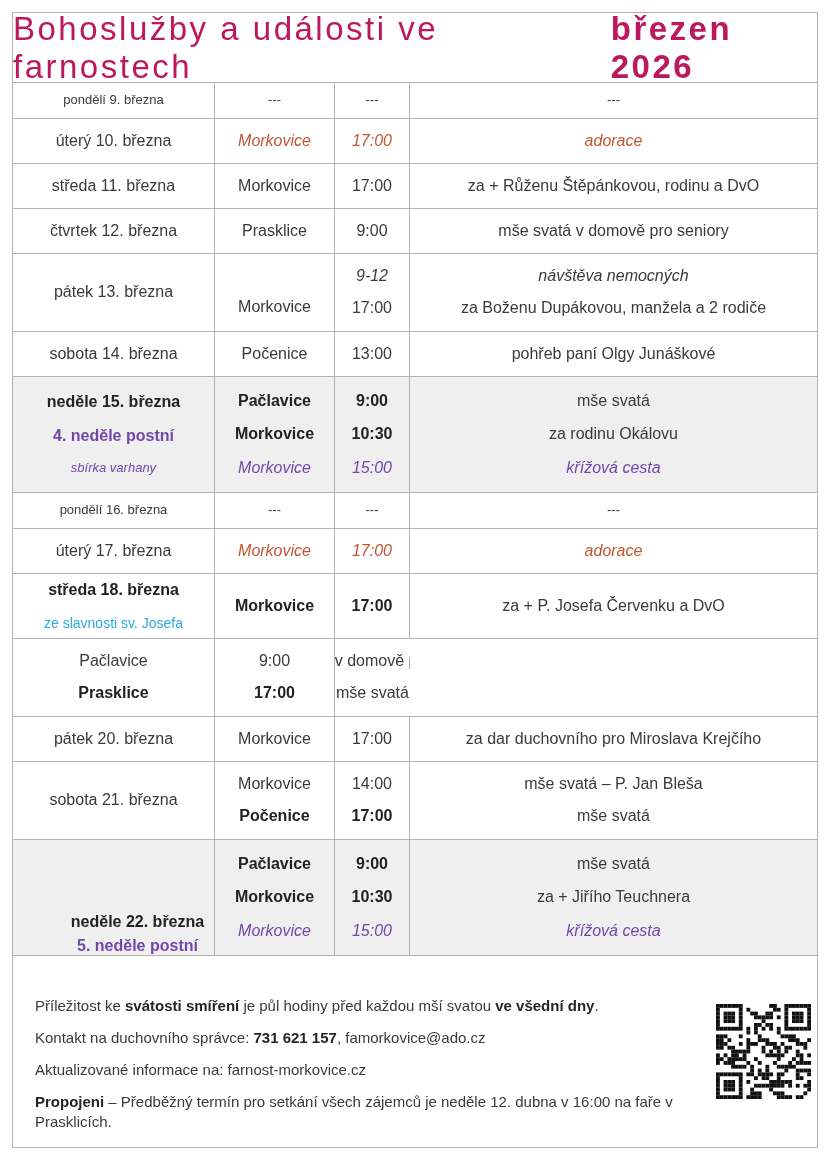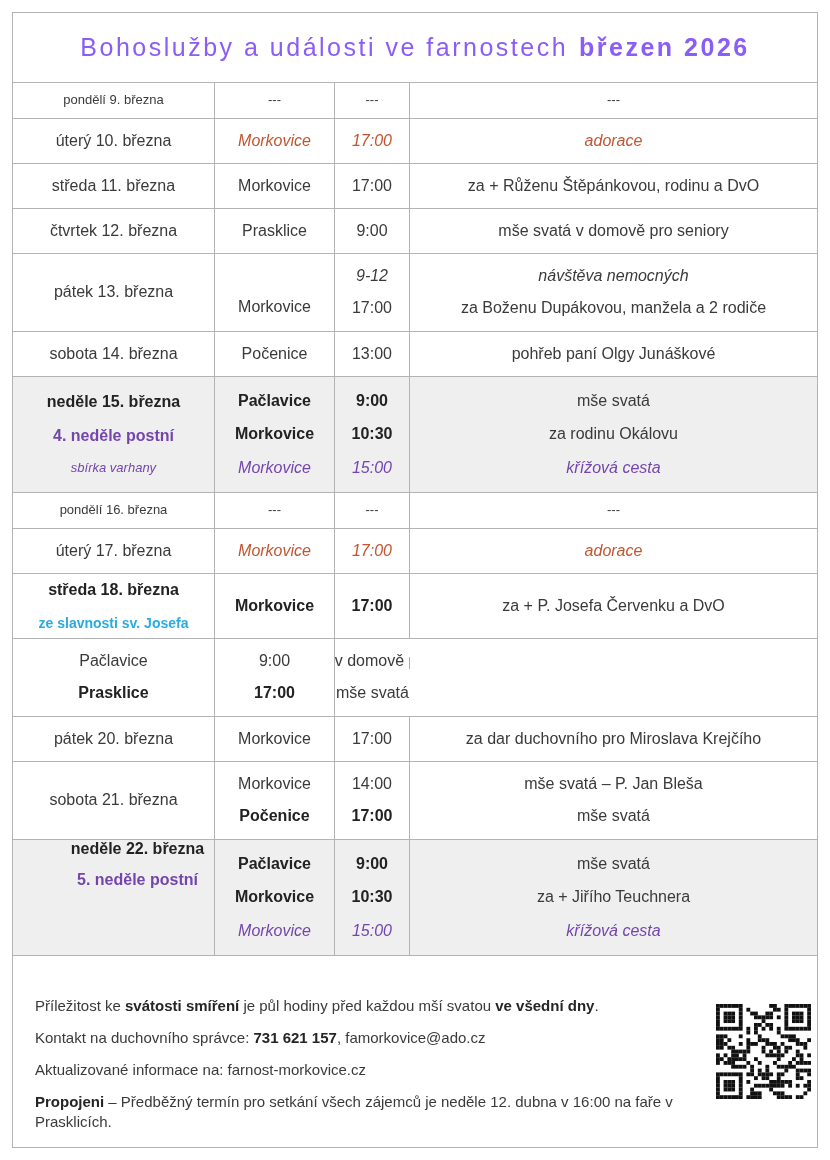--- a/index.html
+++ b/index.html
@@ -5,48 +5,48 @@
   * { box-sizing: border-box; margin: 0; padding: 0; }
   html, body { background: #ffffff; }
   body { width: 830px; height: 1160px; font-family: "Liberation Sans", sans-serif; color: var(--text, #3a3a3a); }
   .page { position: relative; width: 830px; height: 1160px; background: #fff; }
   .frame { position: absolute; left: 12px; top: 12px; width: 806px; height: 1136px;
            border: 1px solid var(--grid, #aaa); display: flex; flex-direction: column; }
 
   
   .title-row { height: 70px; border-bottom: 1px solid var(--grid, #aaa);
                display: flex; align-items: center; justify-content: center; gap: 11px;
-               font-size: 25px; letter-spacing: 2.5px; color: #8b5cf6; }
+               font-size: 33px; letter-spacing: 2.5px; color: #be185d; }
   .title-row b { font-weight: 700; }
 
   
   .table { display: block; }
   .row { display: grid; grid-template-columns: 202px 120px 75px 1fr;
          border-bottom: 1px solid var(--grid, #aaa); }
   .row.hl { background: var(--highlight-bg, #efefef); }
   .r-sm { height: 36px; }
   .r-1  { height: 45px; }
   .r-d2 { height: 65px; }
   .r-2  { height: 78px; }
   .r-3  { height: 116px; }
   .cell { display: flex; flex-direction: column; justify-content: space-evenly;
           align-items: center; text-align: center; overflow: hidden; }
   .c-date, .c-place, .c-time { border-right: 1px solid var(--grid, #aaa); }
   .c-date.tight { justify-content: center; gap: 2px; text-align: center; }
-  .c-date.mid   { justify-content: flex-start; gap: 13px; margin-left: 48px; }
+  .c-date.mid   { justify-content: flex-end; gap: 5px; margin-left: 48px; }
   .c-date.spread{ justify-content: space-evenly; }
   .ln { font-size: 16px; line-height: 1.15; white-space: nowrap; min-height: 1em; }
   .r-sm .ln { font-size: 13px; }
   .t-b  { font-weight: 700; color: #222; }
   .t-i  { font-style: italic; }
   .t-o  { font-style: italic; color: var(--accent-orange, #c35531); }
   .t-p  { font-style: italic; color: var(--accent-purple, #7446ad); }
   .t-bp { font-weight: 700; color: var(--accent-purple, #7446ad); }
   .t-ps { font-style: italic; font-size: 13px; color: var(--accent-purple, #7446ad); }
-  .t-cy { font-weight: 700; font-size: 14px; color: var(--accent-cyan, #29abe2); margin-top: 13px; }
+  .t-cy { font-weight: 400; font-size: 14px; color: var(--accent-cyan, #29abe2); margin-top: 13px; }
 
   
   .footer { flex: 1; position: relative; padding: 40px 120px 0 10px; }
   .footer p { font-size: 15px; line-height: 20px; margin: 0 0 12px 12px; color: #3a3a3a; }
   .footer b { font-weight: 700; color: #252525; }
   .footer .p-propojeni { max-width: 680px; }
   .qr { position: absolute; right: 6px; top: 48px; width: 95px; height: 95px; }
   .qr svg { display: block; width: 95px; height: 95px; }
 </style>
 </head>

